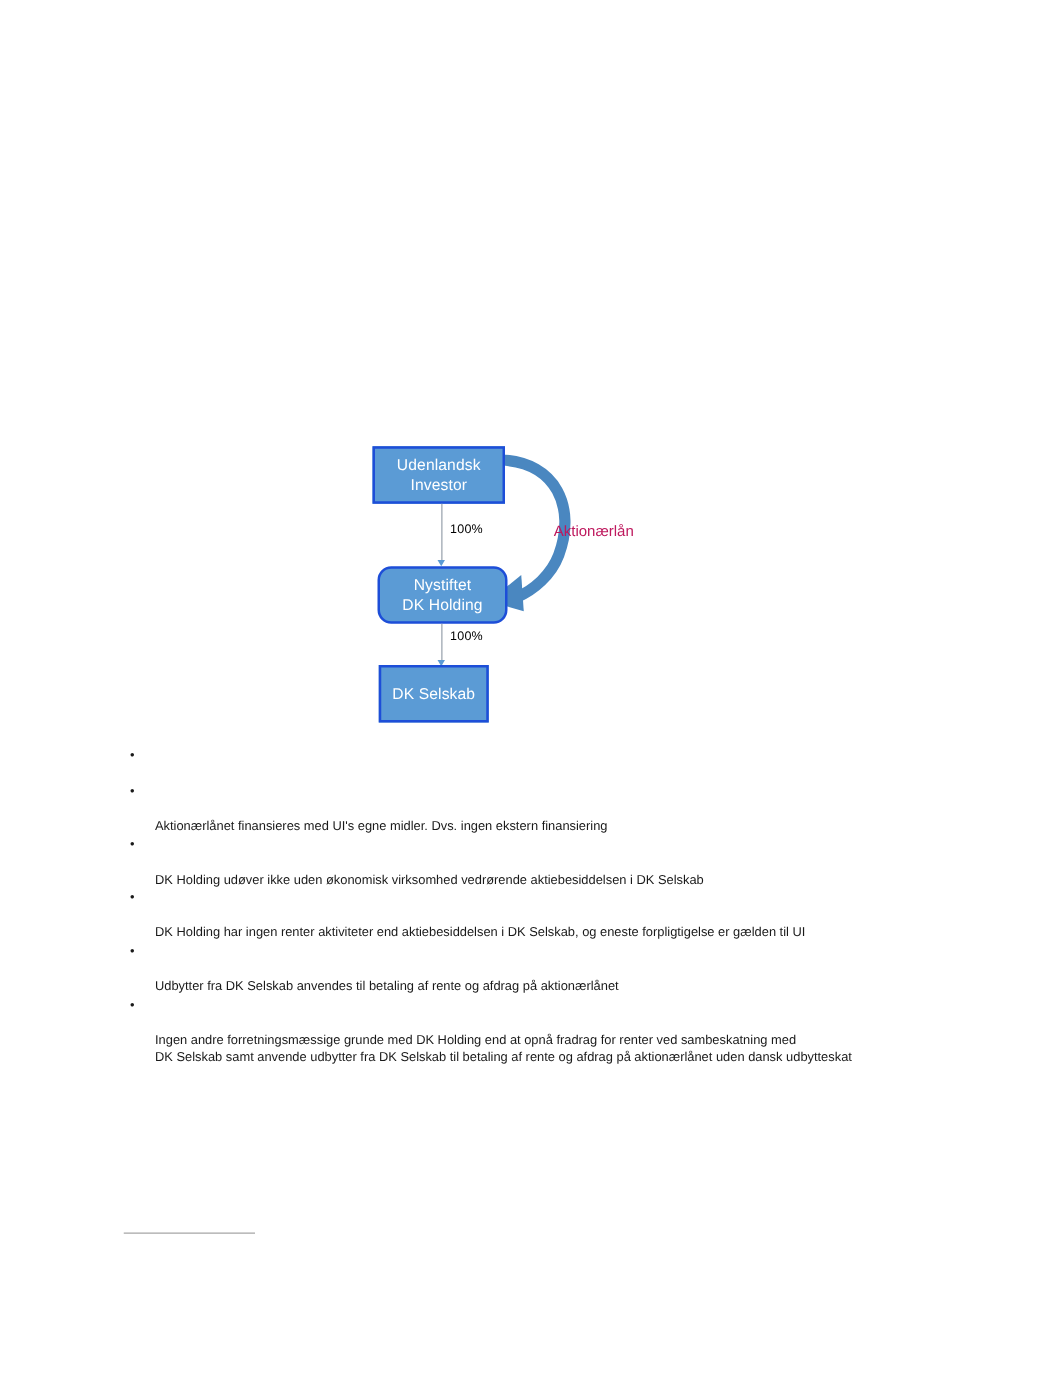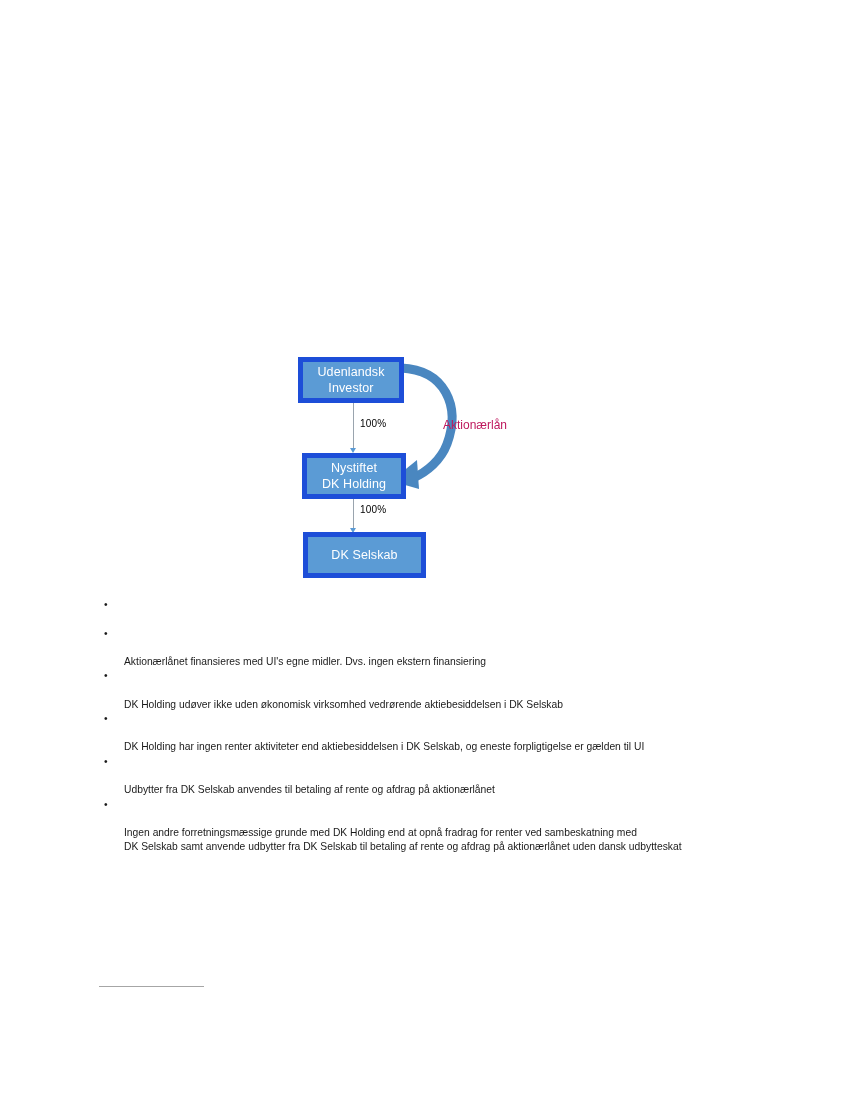--- a/index.html
+++ b/index.html
@@ -27,21 +27,21 @@
     position: absolute;
     left: 295px;
     top: 348px;
     width: 260px;
     height: 240px;
   }
 
   .node {
     position: absolute;
     background: #5B9BD5;
-    border: 5px solid #1d4ed8;
+    border: 2px solid #1d4ed8;
     color: #FFFFFF;
     font-size: 12.5px;
     line-height: 16px;
     text-align: center;
     display: flex;
     align-items: center;
     justify-content: center;
     letter-spacing: 0.1px;
     box-sizing: border-box;
   }
@@ -50,25 +50,26 @@
     left: 3px;
     top: 9px;
     width: 106px;
     height: 46px;
   }
   .node-holding {
     left: 7px;
     top: 105px;
     width: 104px;
     height: 46px;
+    border-radius: 11px;
   }
   .node-selskab {
     left: 8px;
     top: 184px;
-    width: 123px;
+    width: 88px;
     height: 46px;
   }
 
   .node-label {
     white-space: pre-line;
     display: block;
   }
 
   
   .connector {

